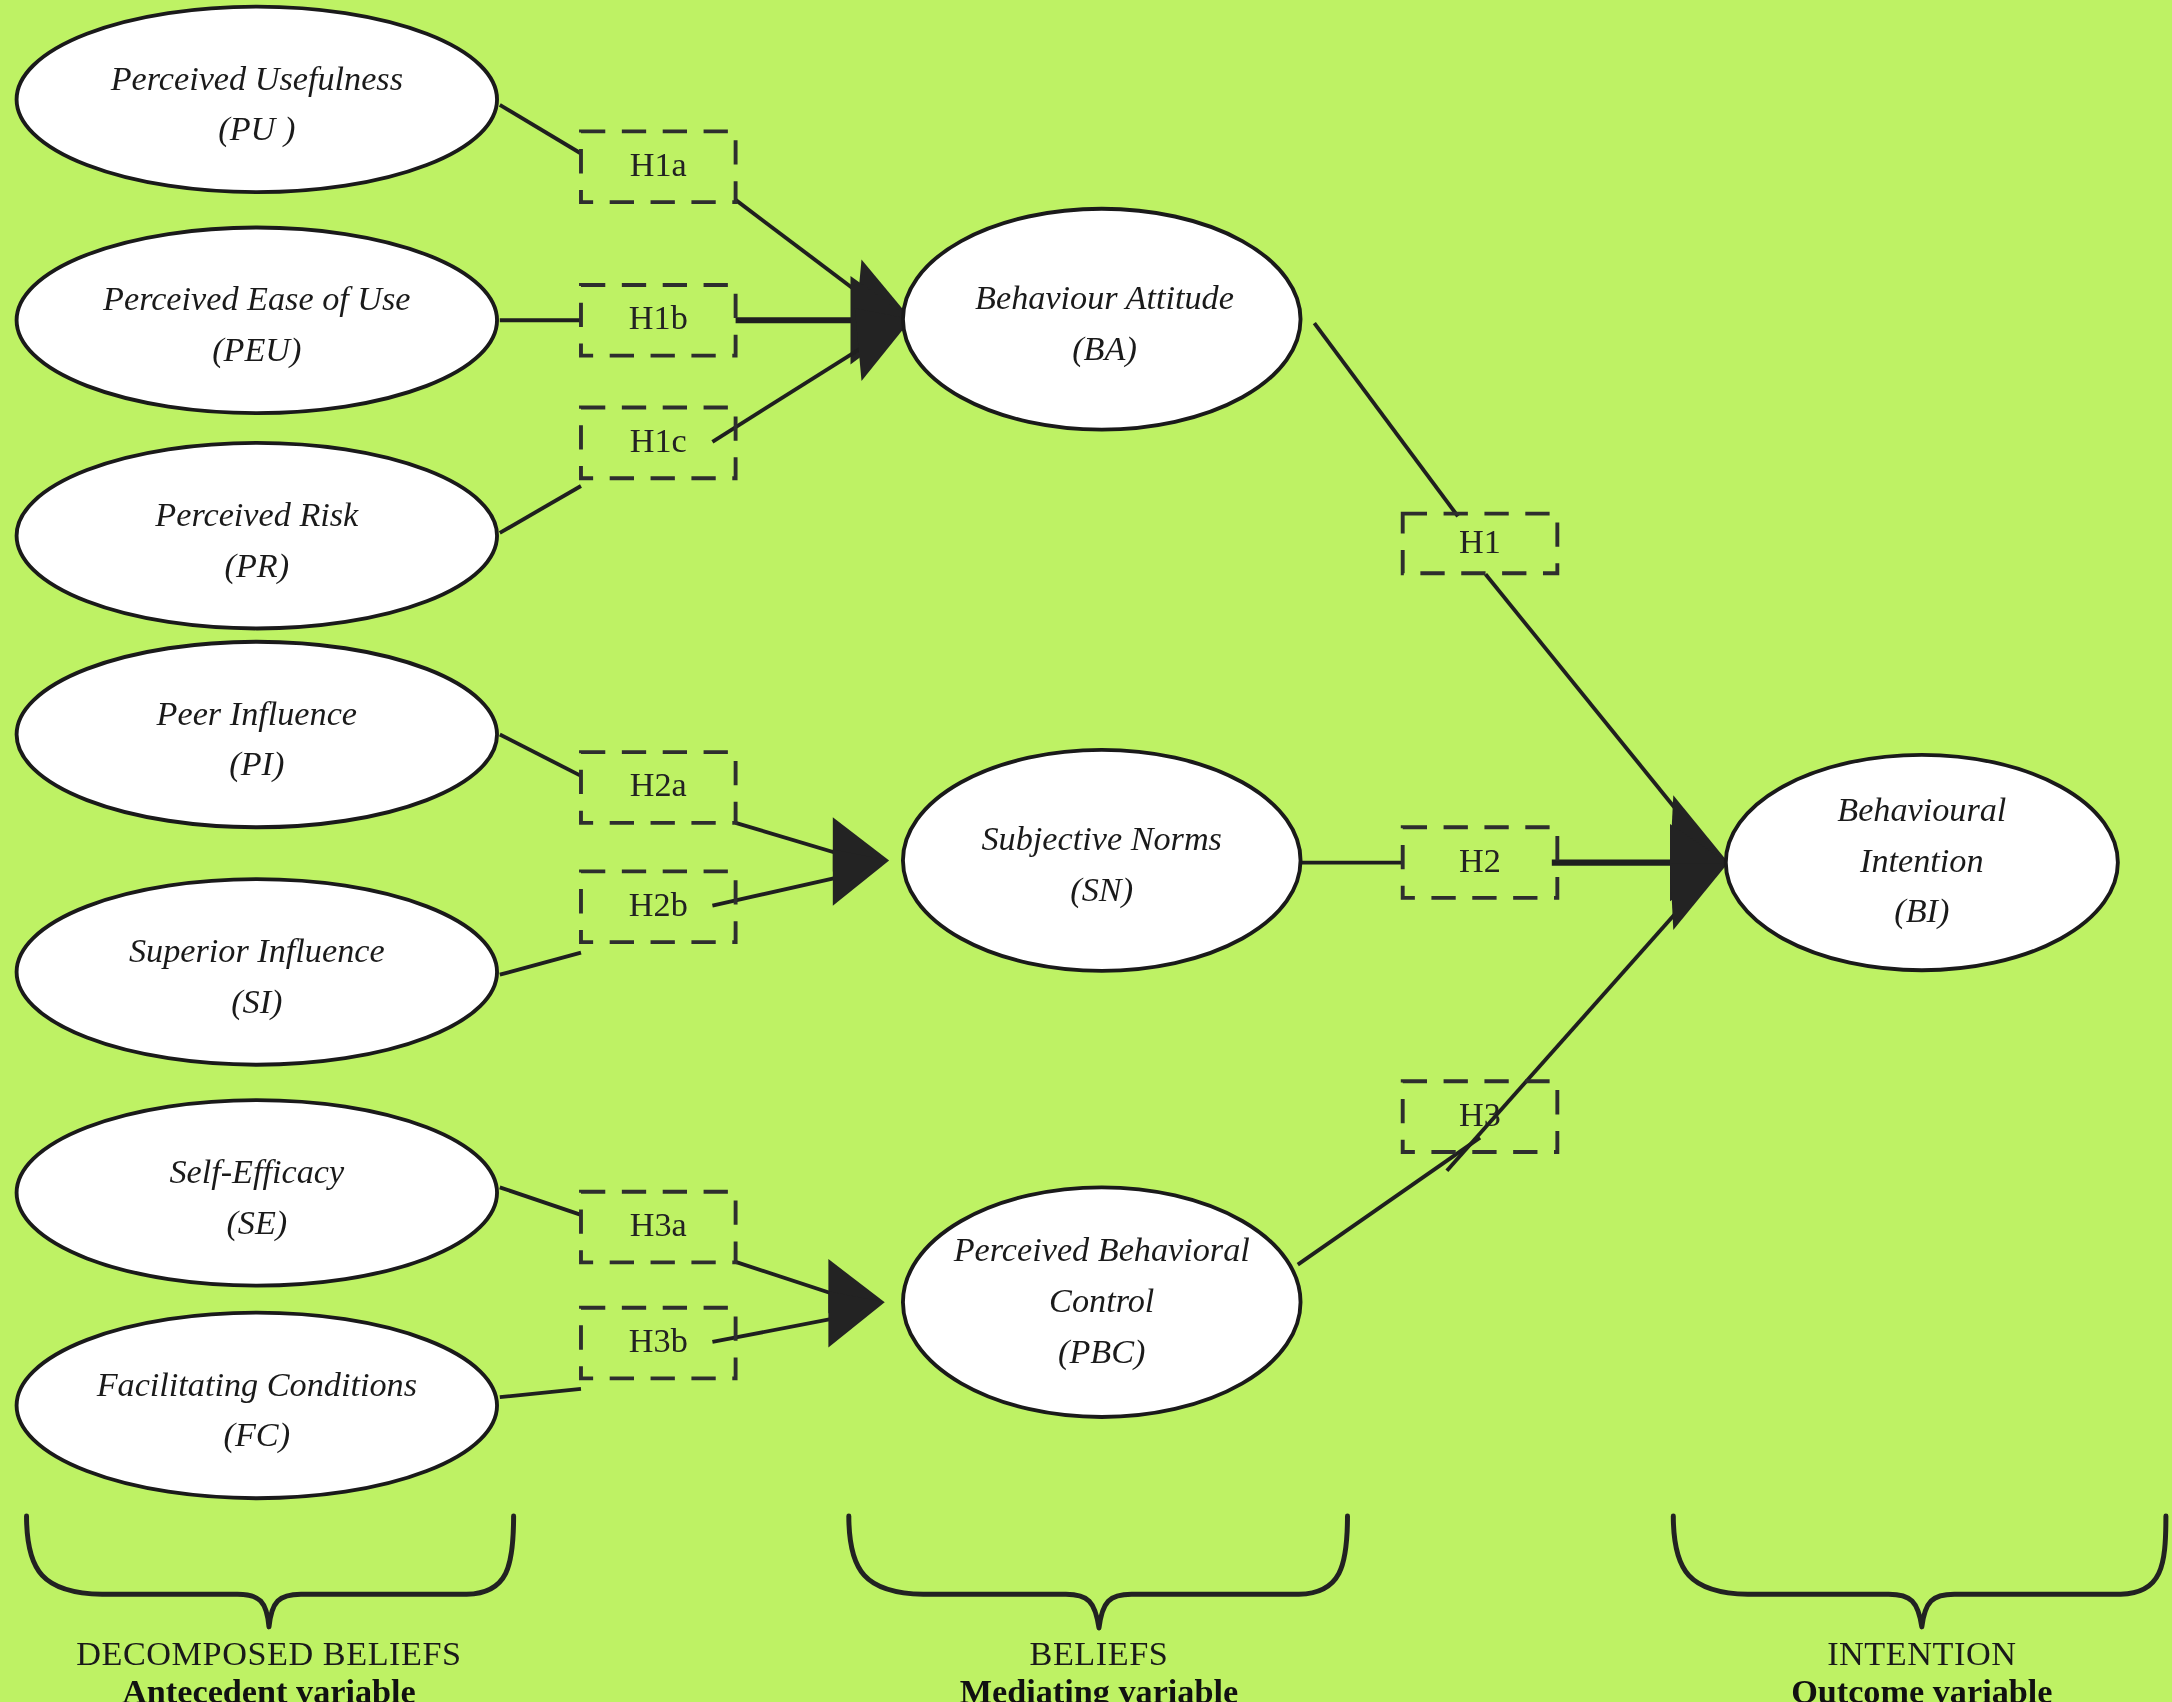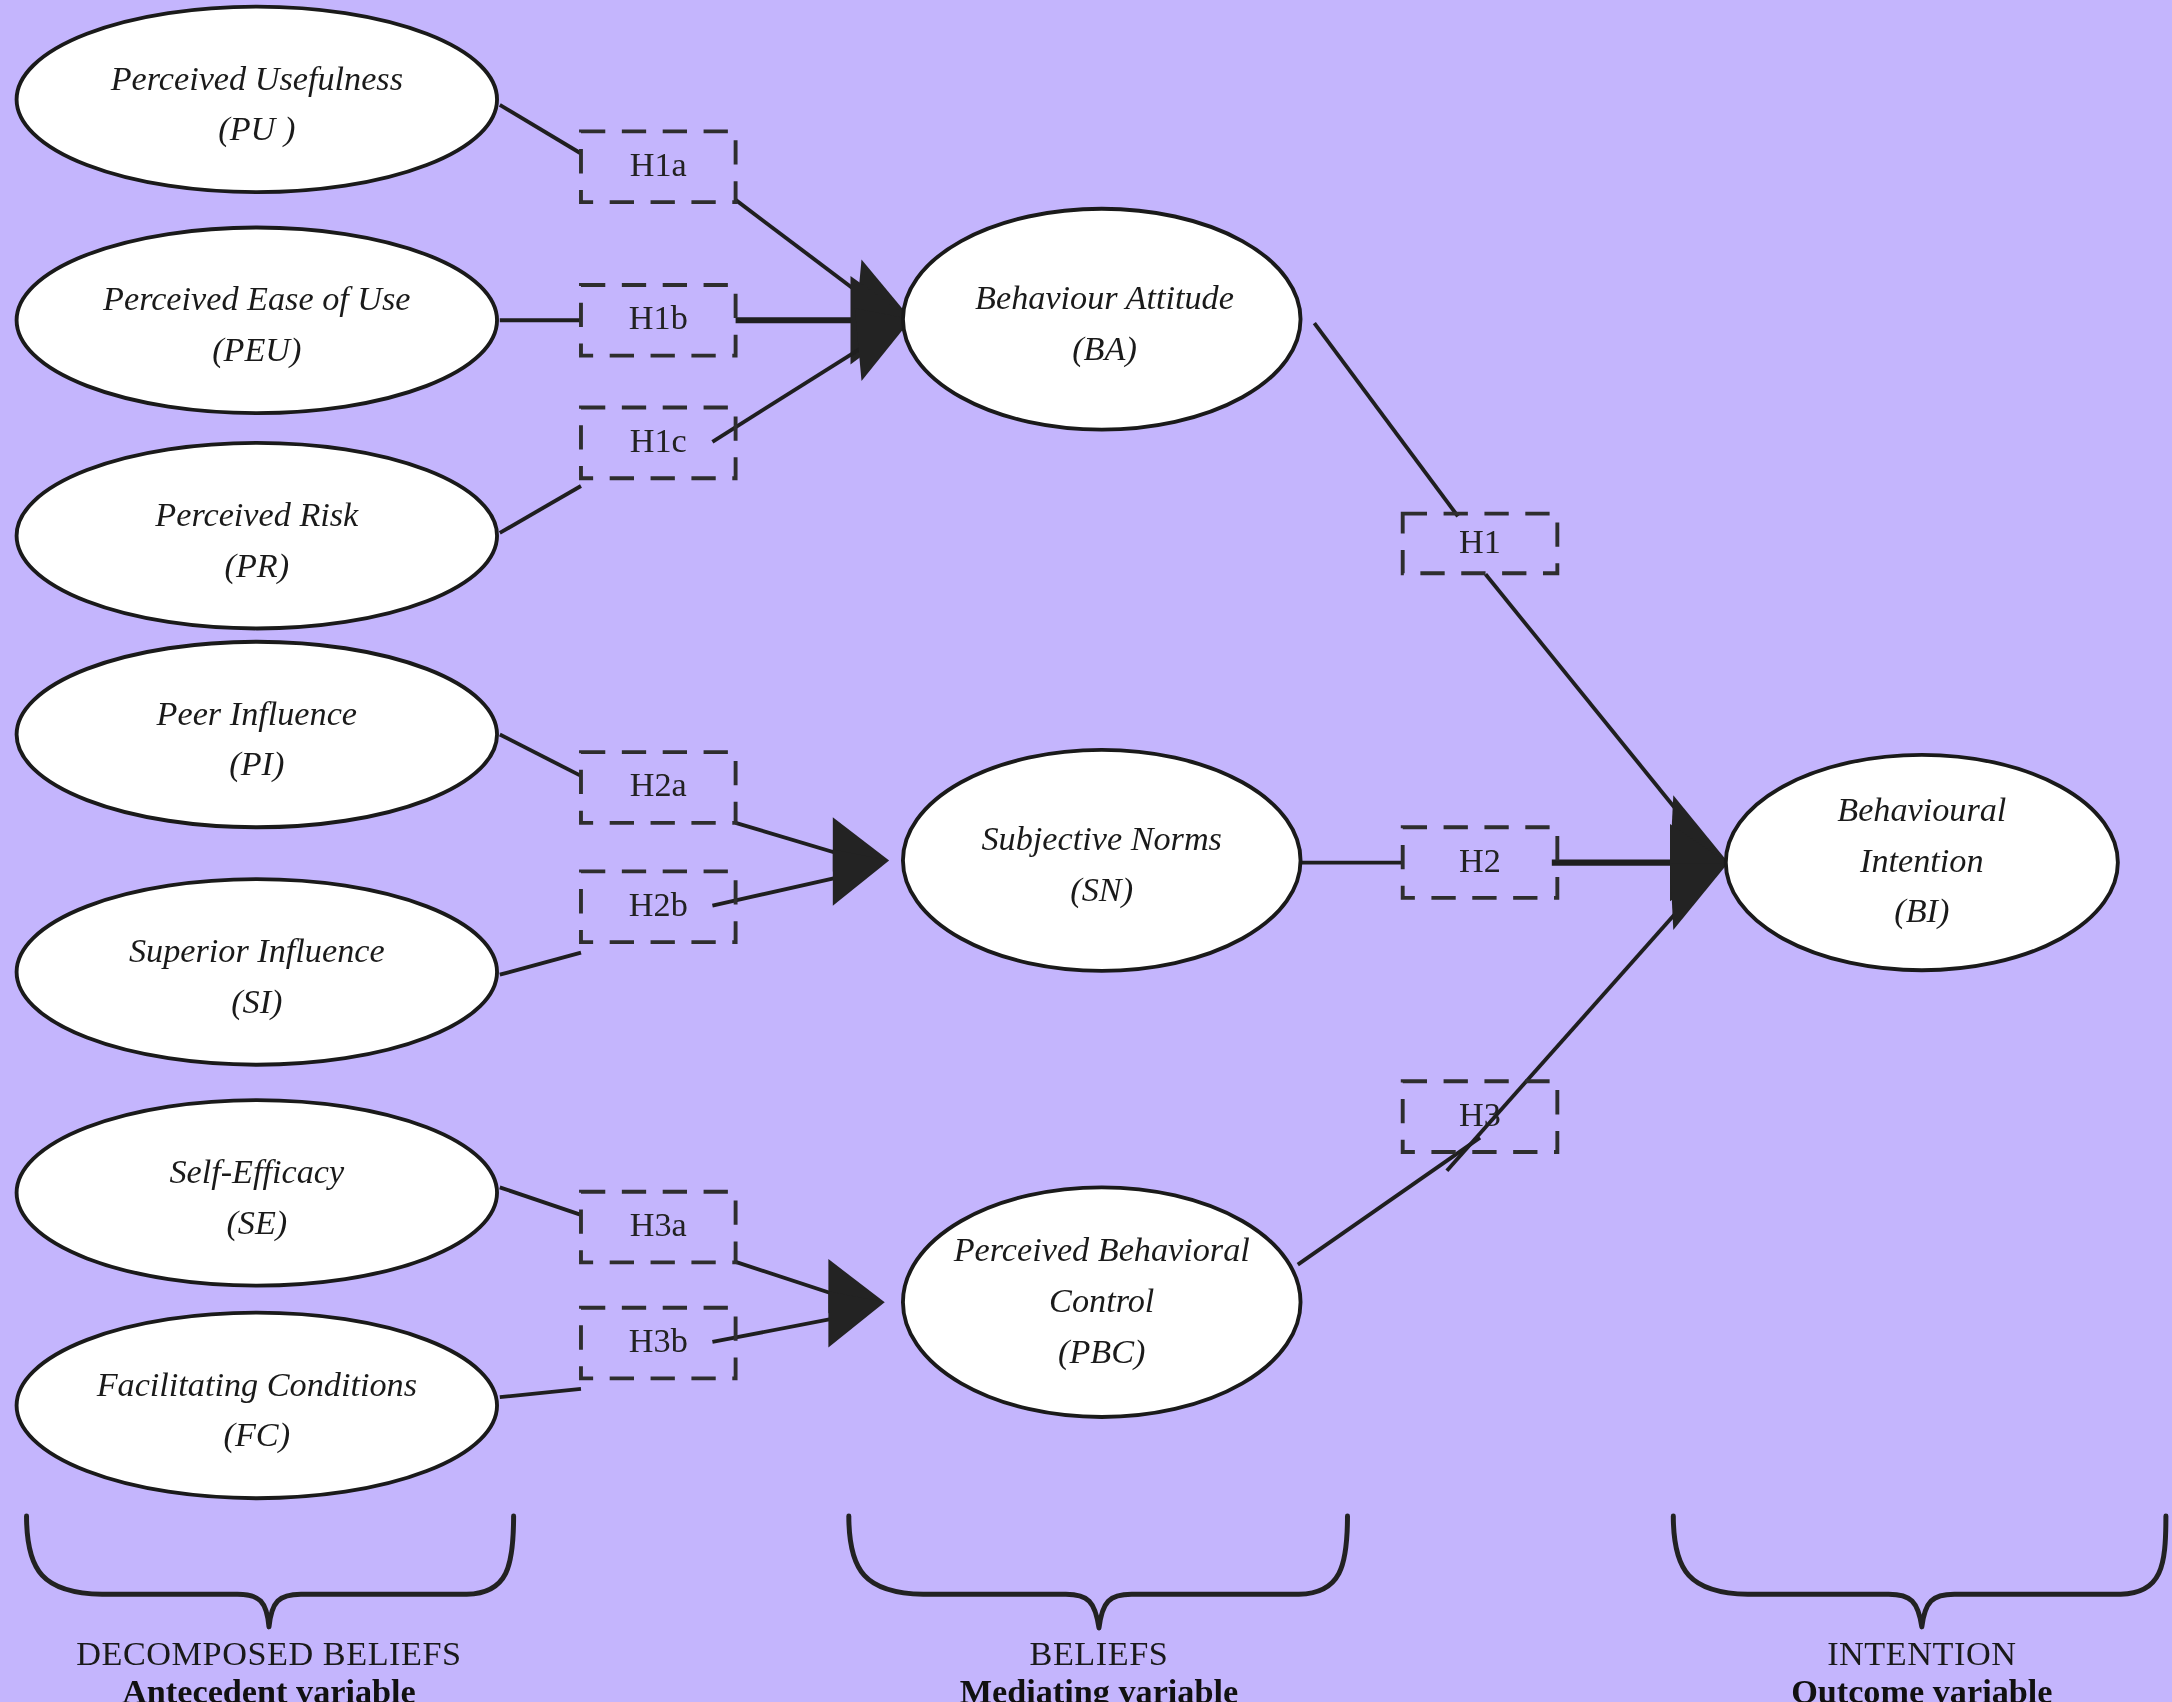--- a/index.html
+++ b/index.html
@@ -10,21 +10,21 @@
   body {
     width: 2172px;
     height: 1702px;
     font-family: "Liberation Serif", "DejaVu Serif", serif;
     overflow: hidden;
   }
   #diagram-root {
     position: relative;
     width: 2172px;
     height: 1702px;
-    background: #c4b5fd;
+    background: #bef264;
   }
   svg#model-canvas {
     display: block;
     width: 2172px;
     height: 1702px;
   }
   .ellipse-shape {
     fill: #ffffff;
     stroke: #1a1a1a;
     stroke-width: 7;

